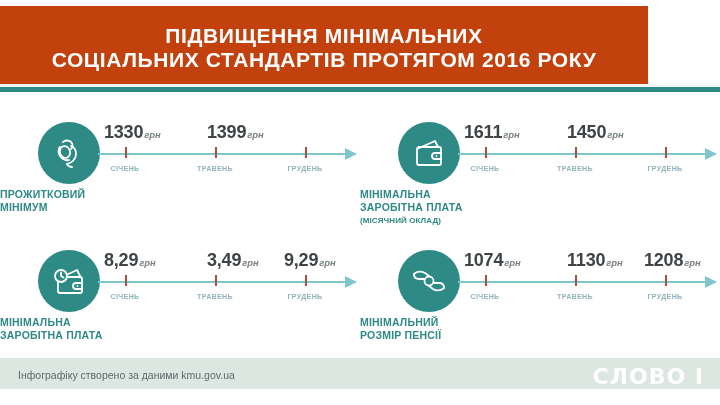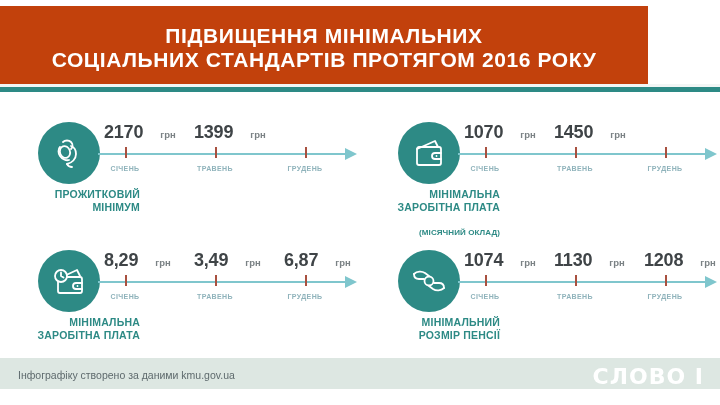--- a/index.html
+++ b/index.html
@@ -74,32 +74,32 @@
     align-items: center;
     justify-content: center;
   }
   .icon-circle svg { display: block; }
 
   .block-label {
     position: absolute;
     left: 0;
     top: 84px;
     width: 140px;
-    text-align: right;
+    text-align: left;
     color: #2d8a85;
     font-weight: bold;
     font-size: 10.5px;
     line-height: 1.22;
     letter-spacing: 0.2px;
   }
   .block-sublabel {
     display: block;
     font-size: 8px;
     letter-spacing: 0.1px;
-    margin-top: 14px;
+    margin-top: 2px;
   }
 
   
   .timeline {
     position: absolute;
     left: 98px;
     top: 49px;
     width: 248px;
     height: 2px;
     background: #7fc6cd;
@@ -131,24 +131,25 @@
     font-size: 18px;
     font-weight: bold;
     white-space: nowrap;
     letter-spacing: -0.2px;
   }
   .point-value .unit {
     font-size: 9.5px;
     font-weight: bold;
     color: #7b8285;
     letter-spacing: 0;
-    margin-left: 17px;
+    margin-left: 1px;
+    font-style: italic;
   }
   .pv-0 { left: 104px; }
-  .pv-1 { left: 194px; }
+  .pv-1 { left: 207px; }
   .pv-2 { left: 284px; }
 
   .point-month {
     position: absolute;
     top: 61px;
     color: #8fb3bb;
     font-size: 7px;
     font-weight: bold;
     letter-spacing: 0.4px;
     white-space: nowrap;
@@ -219,21 +220,21 @@
     <div class="block-label">
       <span>ПРОЖИТКОВИЙ</span><br>
       <span>МІНІМУМ</span>
     </div>
     <div class="timeline">
       <div class="timeline-arrow"></div>
       <div class="tick tick-0"></div>
       <div class="tick tick-1"></div>
       <div class="tick tick-2"></div>
     </div>
-    <div class="point-value pv-0"><span>2170</span><span class="unit">грн</span></div>
+    <div class="point-value pv-0"><span>1330</span><span class="unit">грн</span></div>
     <div class="point-value pv-1"><span>1399</span><span class="unit">грн</span></div>
     <div class="point-month pm-0">СІЧЕНЬ</div>
     <div class="point-month pm-1">ТРАВЕНЬ</div>
     <div class="point-month pm-2">ГРУДЕНЬ</div>
   </div>
 
   <div class="block block-tr">
     <div class="icon-circle">
       <svg width="40" height="40" viewBox="0 0 40 40" fill="none" stroke="#ffffff" stroke-width="1.8" stroke-linecap="round" stroke-linejoin="round">
         <path d="M8 16v14a2 2 0 0 0 2 2h20a2 2 0 0 0 2-2V16a2 2 0 0 0-2-2H10a2 2 0 0 0-2 2z"></path>
@@ -246,21 +247,21 @@
       <span>МІНІМАЛЬНА</span><br>
       <span>ЗАРОБІТНА ПЛАТА</span>
       <span class="block-sublabel">(МІСЯЧНИЙ ОКЛАД)</span>
     </div>
     <div class="timeline">
       <div class="timeline-arrow"></div>
       <div class="tick tick-0"></div>
       <div class="tick tick-1"></div>
       <div class="tick tick-2"></div>
     </div>
-    <div class="point-value pv-0"><span>1070</span><span class="unit">грн</span></div>
+    <div class="point-value pv-0"><span>1611</span><span class="unit">грн</span></div>
     <div class="point-value pv-1"><span>1450</span><span class="unit">грн</span></div>
     <div class="point-month pm-0">СІЧЕНЬ</div>
     <div class="point-month pm-1">ТРАВЕНЬ</div>
     <div class="point-month pm-2">ГРУДЕНЬ</div>
   </div>
 
   <div class="block block-bl">
     <div class="icon-circle">
       <svg width="40" height="40" viewBox="0 0 40 40" fill="none" stroke="#ffffff" stroke-width="1.8" stroke-linecap="round" stroke-linejoin="round">
         <path d="M9 18v12a2 2 0 0 0 2 2h20a2 2 0 0 0 2-2V18a2 2 0 0 0-2-2H11a2 2 0 0 0-2 2z"></path>
@@ -276,21 +277,21 @@
       <span>ЗАРОБІТНА ПЛАТА</span>
     </div>
     <div class="timeline">
       <div class="timeline-arrow"></div>
       <div class="tick tick-0"></div>
       <div class="tick tick-1"></div>
       <div class="tick tick-2"></div>
     </div>
     <div class="point-value pv-0"><span>8,29</span><span class="unit">грн</span></div>
     <div class="point-value pv-1"><span>3,49</span><span class="unit">грн</span></div>
-    <div class="point-value pv-2"><span>6,87</span><span class="unit">грн</span></div>
+    <div class="point-value pv-2"><span>9,29</span><span class="unit">грн</span></div>
     <div class="point-month pm-0">СІЧЕНЬ</div>
     <div class="point-month pm-1">ТРАВЕНЬ</div>
     <div class="point-month pm-2">ГРУДЕНЬ</div>
   </div>
 
   <div class="block block-br">
     <div class="icon-circle">
       <svg width="42" height="42" viewBox="0 0 42 42" fill="none" stroke="#ffffff" stroke-width="1.8" stroke-linecap="round" stroke-linejoin="round">
         <path d="M6 14c3-3 8-3 11-1l4 3"></path>
         <path d="M6 14c0 3 2 5 5 5h5"></path>

